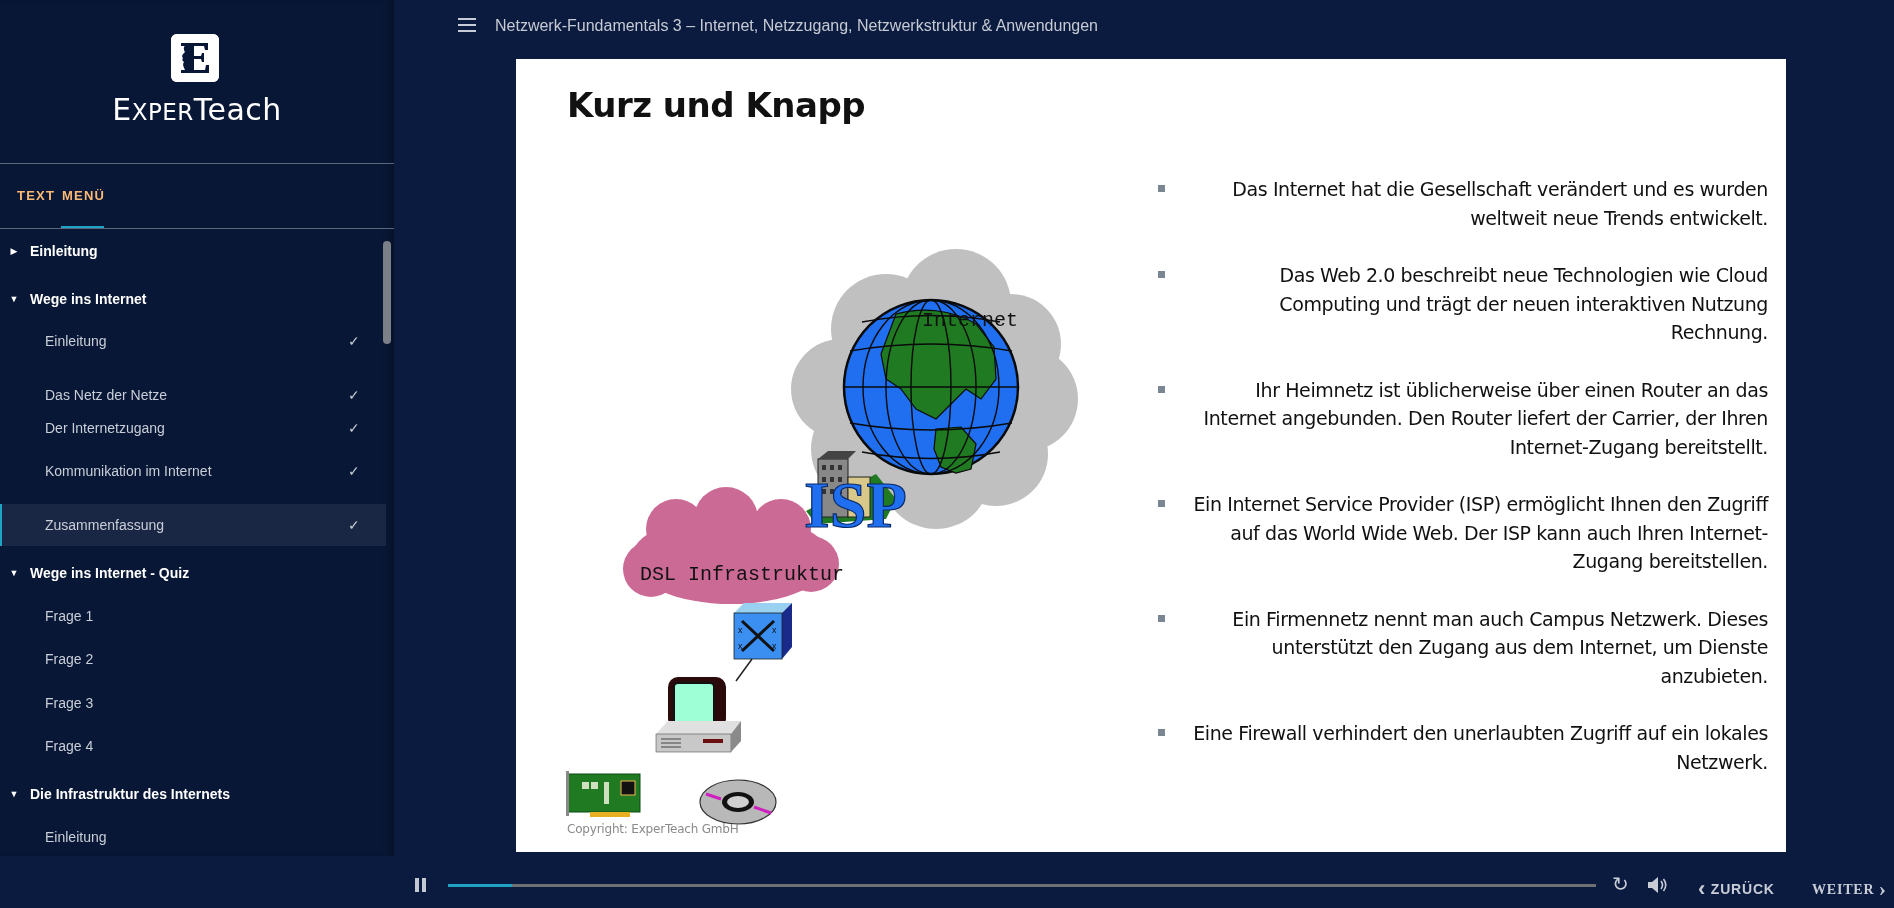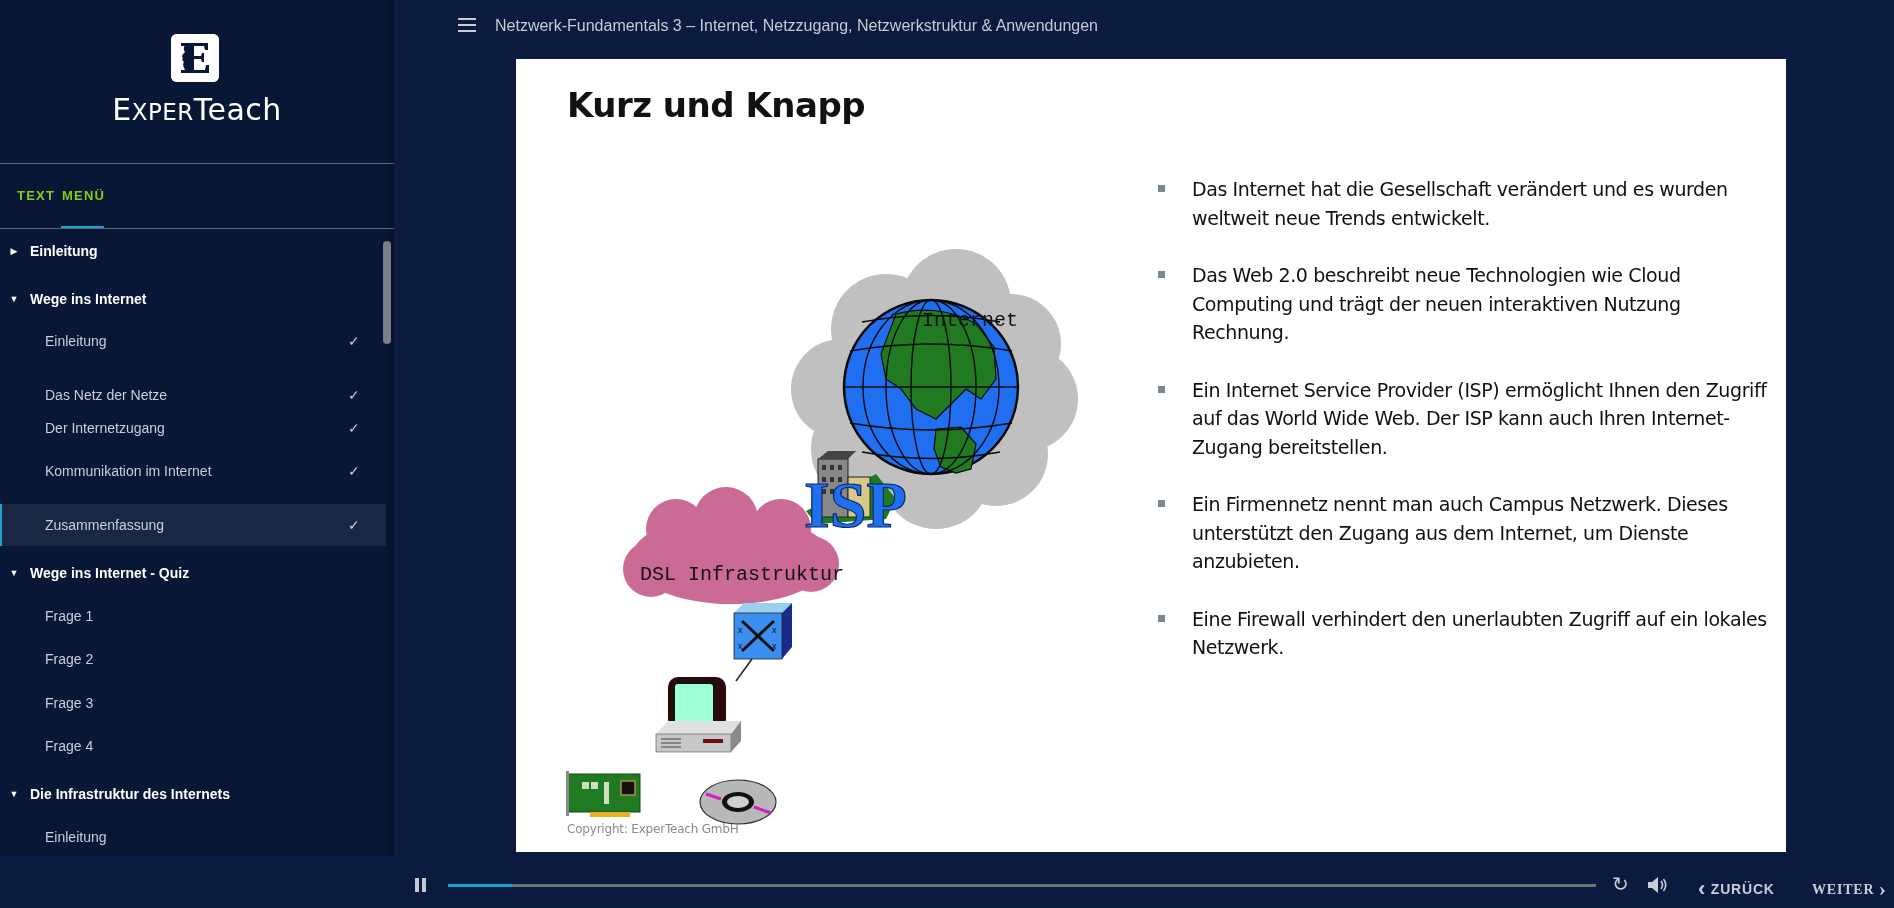--- a/index.html
+++ b/index.html
@@ -7,21 +7,21 @@
 
   
   .sidebar { position: absolute; left: 0; top: 0; width: 394px; height: 856px; background: #081735; box-shadow: inset -6px 0 8px -4px rgba(0,0,0,0.35); overflow: hidden; }
   .logo { position: absolute; left: 0; top: 0; width: 394px; height: 163px; }
   .logo-mark { position: absolute; left: 171px; top: 34px; width: 48px; height: 48px; background: #fff; border-radius: 6px; }
   .logo-mark svg { width: 48px; height: 48px; display: block; }
   .logo-text { position: absolute; left: 0; width: 394px; top: 92px; text-align: center; color: #fff; font-family: "DejaVu Sans", sans-serif; font-size: 30px; letter-spacing: 0.5px; font-weight: normal; }
   .logo-text .sc { font-size: 23px; }
   .divider { position: absolute; left: 0; width: 394px; height: 1px; background: #5b6478; }
   .tabs { position: absolute; top: 164px; left: 0; width: 394px; height: 64px; }
-  .tab { position: absolute; top: 24px; font-size: 13px; font-weight: bold; letter-spacing: 1.2px; color: #84cc16; cursor: pointer; }
+  .tab { position: absolute; top: 24px; font-size: 13px; font-weight: bold; letter-spacing: 1.2px; color: #fdba74; cursor: pointer; }
   .tab-text { left: 17px; }
   .tab-menu { left: 62px; }
   .tab-underline { position: absolute; left: 61px; top: 62px; width: 43px; height: 3px; background: #1ea3c4; }
 
   .nav { position: absolute; top: 229px; left: 0; width: 394px; }
   .nav-row { position: absolute; left: 0; width: 386px; height: 43px; display: flex; align-items: center; cursor: pointer; }
   .nav-row.section .caret { position: absolute; left: 9px; width: 10px; text-align: center; color: #fff; font-size: 9px; }
   .nav-row.section .label { position: absolute; left: 30px; color: #ffffff; font-weight: bold; font-size: 14px; }
   .nav-row.item .label { position: absolute; left: 45px; color: #c9ced8; font-size: 14px; }
   .nav-row.item .check { position: absolute; left: 348px; color: #c9ced8; font-size: 14px; }
@@ -31,21 +31,21 @@
 
   
   .main { position: absolute; left: 394px; top: 0; width: 1500px; height: 908px; background: #0a1b3f; }
   .topbar { position: absolute; left: 0; top: 0; width: 1500px; height: 52px; margin-left: 40px; }
   .hamburger { position: absolute; left: 24px; top: 18px; width: 18px; height: 14px; cursor: pointer; }
   .hamburger span { display: block; height: 2px; background: #c7ccd6; margin-bottom: 4px; }
   .course-title { position: absolute; left: 61px; top: 17px; color: #c6cad3; font-size: 16px; white-space: nowrap; }
 
   .slide { position: absolute; left: 122px; top: 59px; width: 1270px; height: 793px; background: #fff; }
   .slide-title { position: absolute; left: 51px; top: 26px; font-family: "DejaVu Sans", sans-serif; font-size: 34px; color: #111; letter-spacing: -0.5px; }
-  .bullets { position: absolute; left: 642px; top: 116px; width: 610px; list-style: none; }
+  .bullets { position: absolute; left: 642px; top: 116px; width: 610px; list-style: none; text-align: right; }
   .bullets li { position: relative; padding-left: 34px; font-family: "DejaVu Sans", sans-serif; font-size: 19px; line-height: 28.5px; color: #111; margin-bottom: 29px; letter-spacing: -0.4px; }
   .bullets li .sq { position: absolute; left: 0; top: 10px; width: 7px; height: 7px; background: #7a8792; }
   .copyright { position: absolute; left: 51px; top: 763px; font-size: 12px; color: #8a8a8a; font-family: "DejaVu Sans", sans-serif; letter-spacing: -0.2px; }
 
   .diagram { position: absolute; left: 40px; top: 170px; width: 540px; height: 610px; }
   .diagram svg { width: 540px; height: 610px; display: block; }
   .diag-label { position: absolute; font-family: Liberation Mono, monospace; color: #111; }
 
   
   .playbar { position: absolute; left: 0; top: 862px; width: 1500px; height: 46px; }
@@ -259,20 +259,21 @@
           <ellipse cx="182" cy="573" rx="11" ry="6" fill="#d0d0d0"></ellipse>
         </g>
       </svg>
       <span class="diag-label" style="left:470px;top:80px;font-size:20px;transform:translateX(-100%) translateX(-8px);">Internet</span>
       <span class="diag-label" style="left:38px;top:334px;font-size:20px;margin-left:46px;">DSL Infrastruktur</span>
     </div>
 
     <ul class="bullets">
       <li><span class="sq"></span><span>Das Internet hat die Gesellschaft verändert und es wurden weltweit neue Trends entwickelt.</span></li>
       <li><span class="sq"></span><span>Das Web 2.0 beschreibt neue Technologien wie Cloud Computing und trägt der neuen interaktiven Nutzung Rechnung.</span></li>
+      <li><span class="sq"></span><span>Ihr Heimnetz ist üblicherweise über einen Router an das Internet angebunden. Den Router liefert der Carrier, der Ihren Internet-Zugang bereitstellt.</span></li>
       <li><span class="sq"></span><span>Ein Internet Service Provider (ISP) ermöglicht Ihnen den Zugriff auf das World Wide Web. Der ISP kann auch Ihren Internet-Zugang bereitstellen.</span></li>
       <li><span class="sq"></span><span>Ein Firmennetz nennt man auch Campus Netzwerk. Dieses unterstützt den Zugang aus dem Internet, um Dienste anzubieten.</span></li>
       <li><span class="sq"></span><span>Eine Firewall verhindert den unerlaubten Zugriff auf ein lokales Netzwerk.</span></li>
     </ul>
 
     <div class="copyright">Copyright: ExperTeach GmbH</div>
   </section>
 
   <footer class="playbar">
     <div class="pause">

